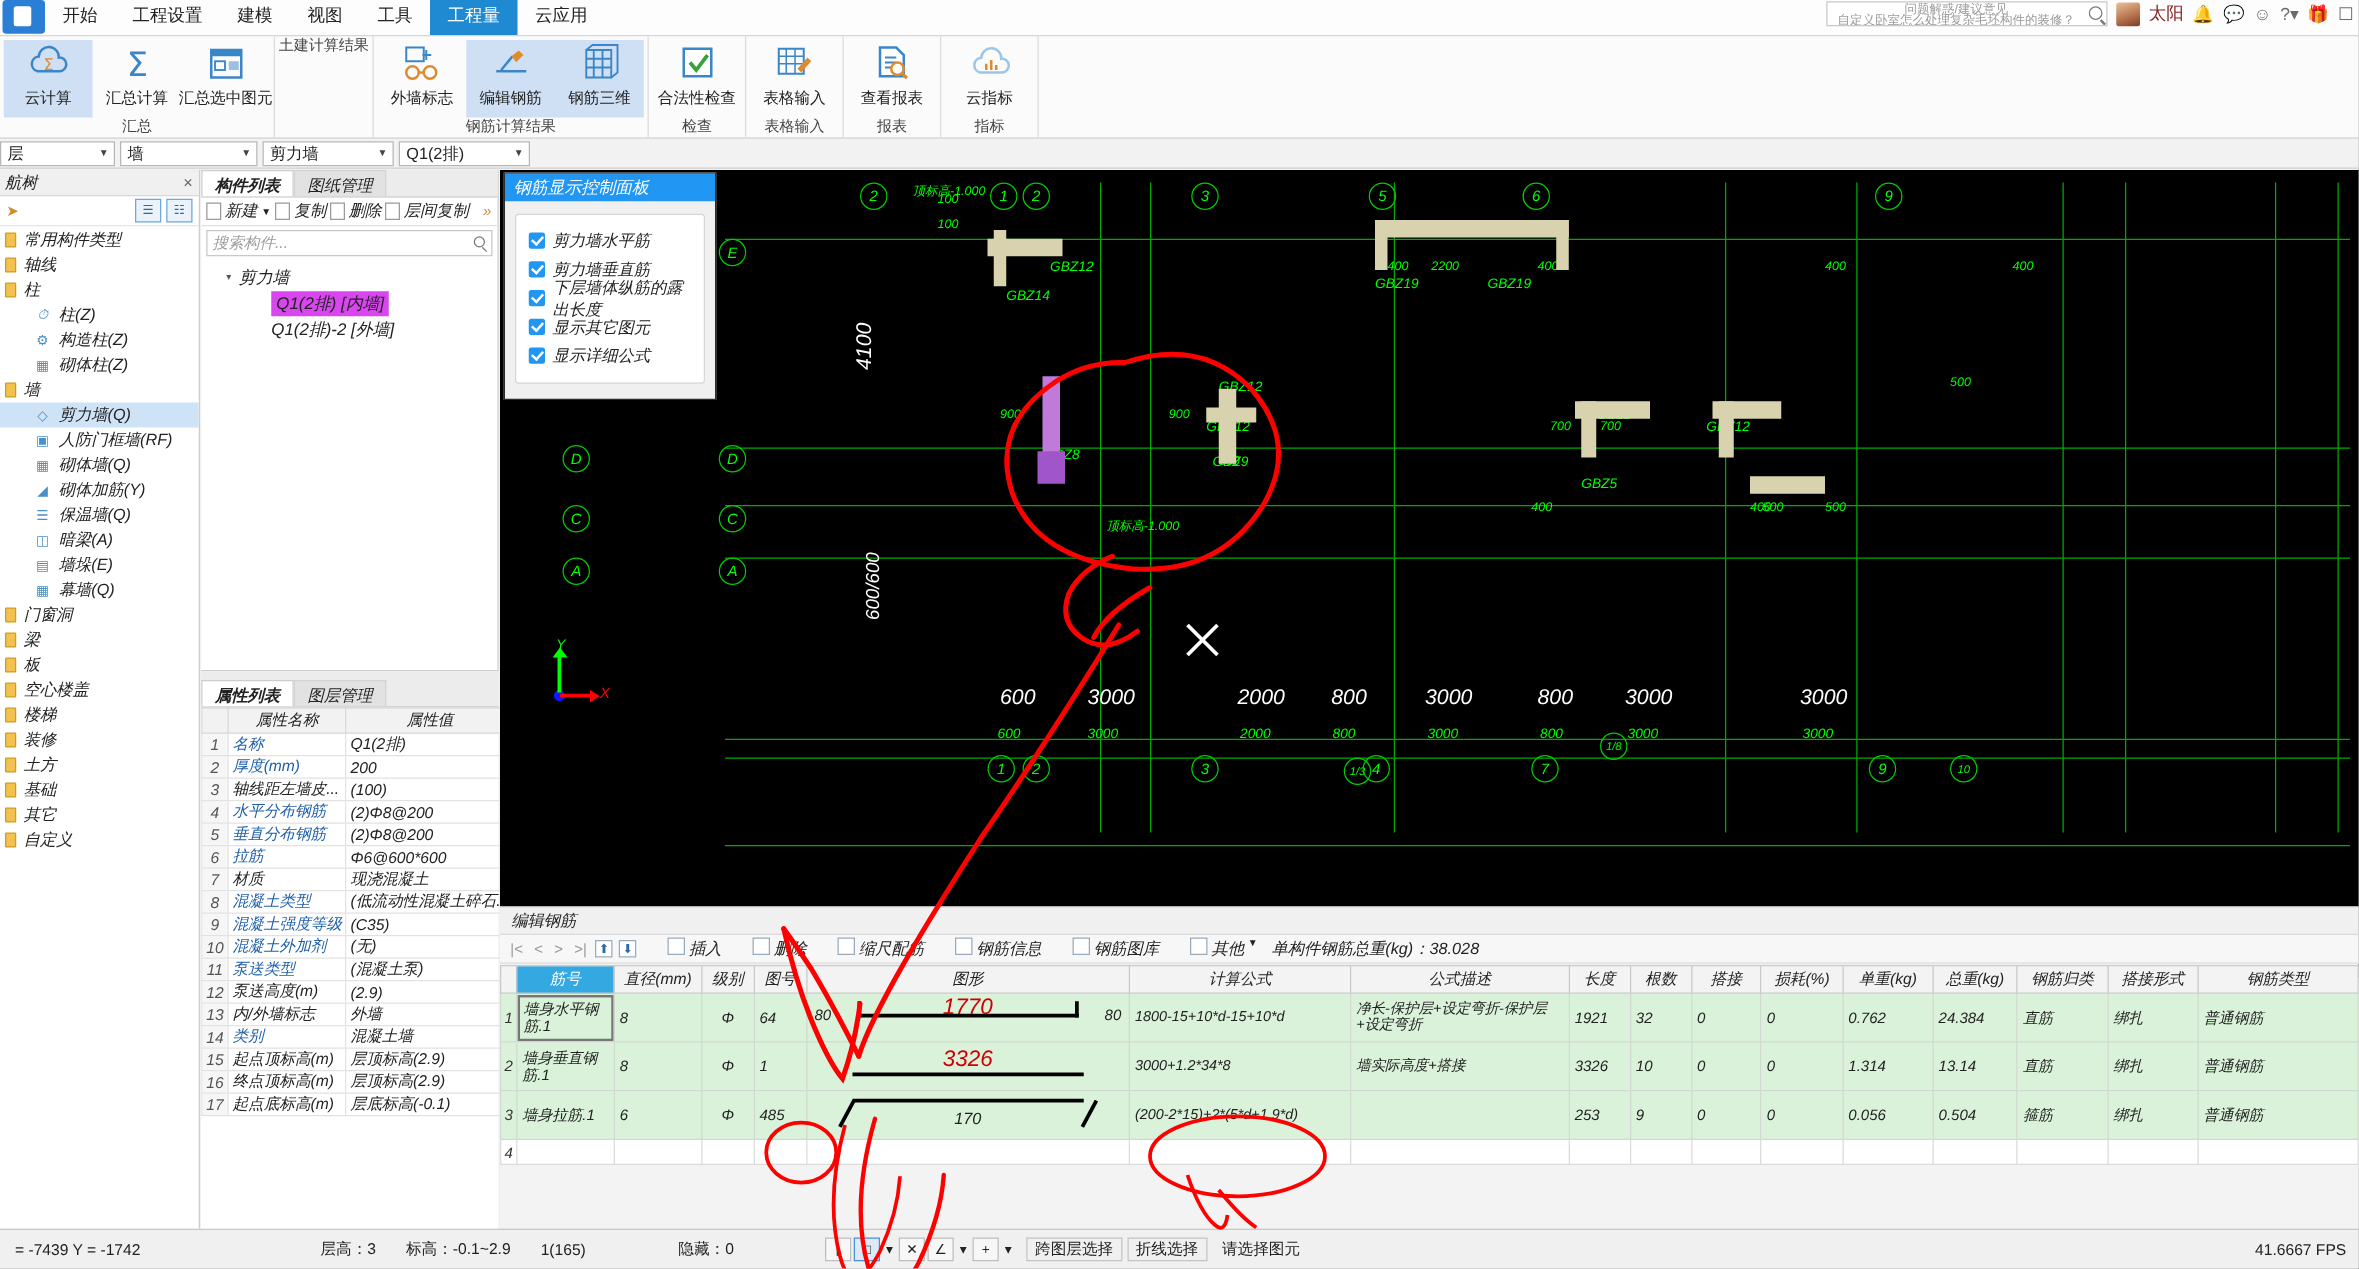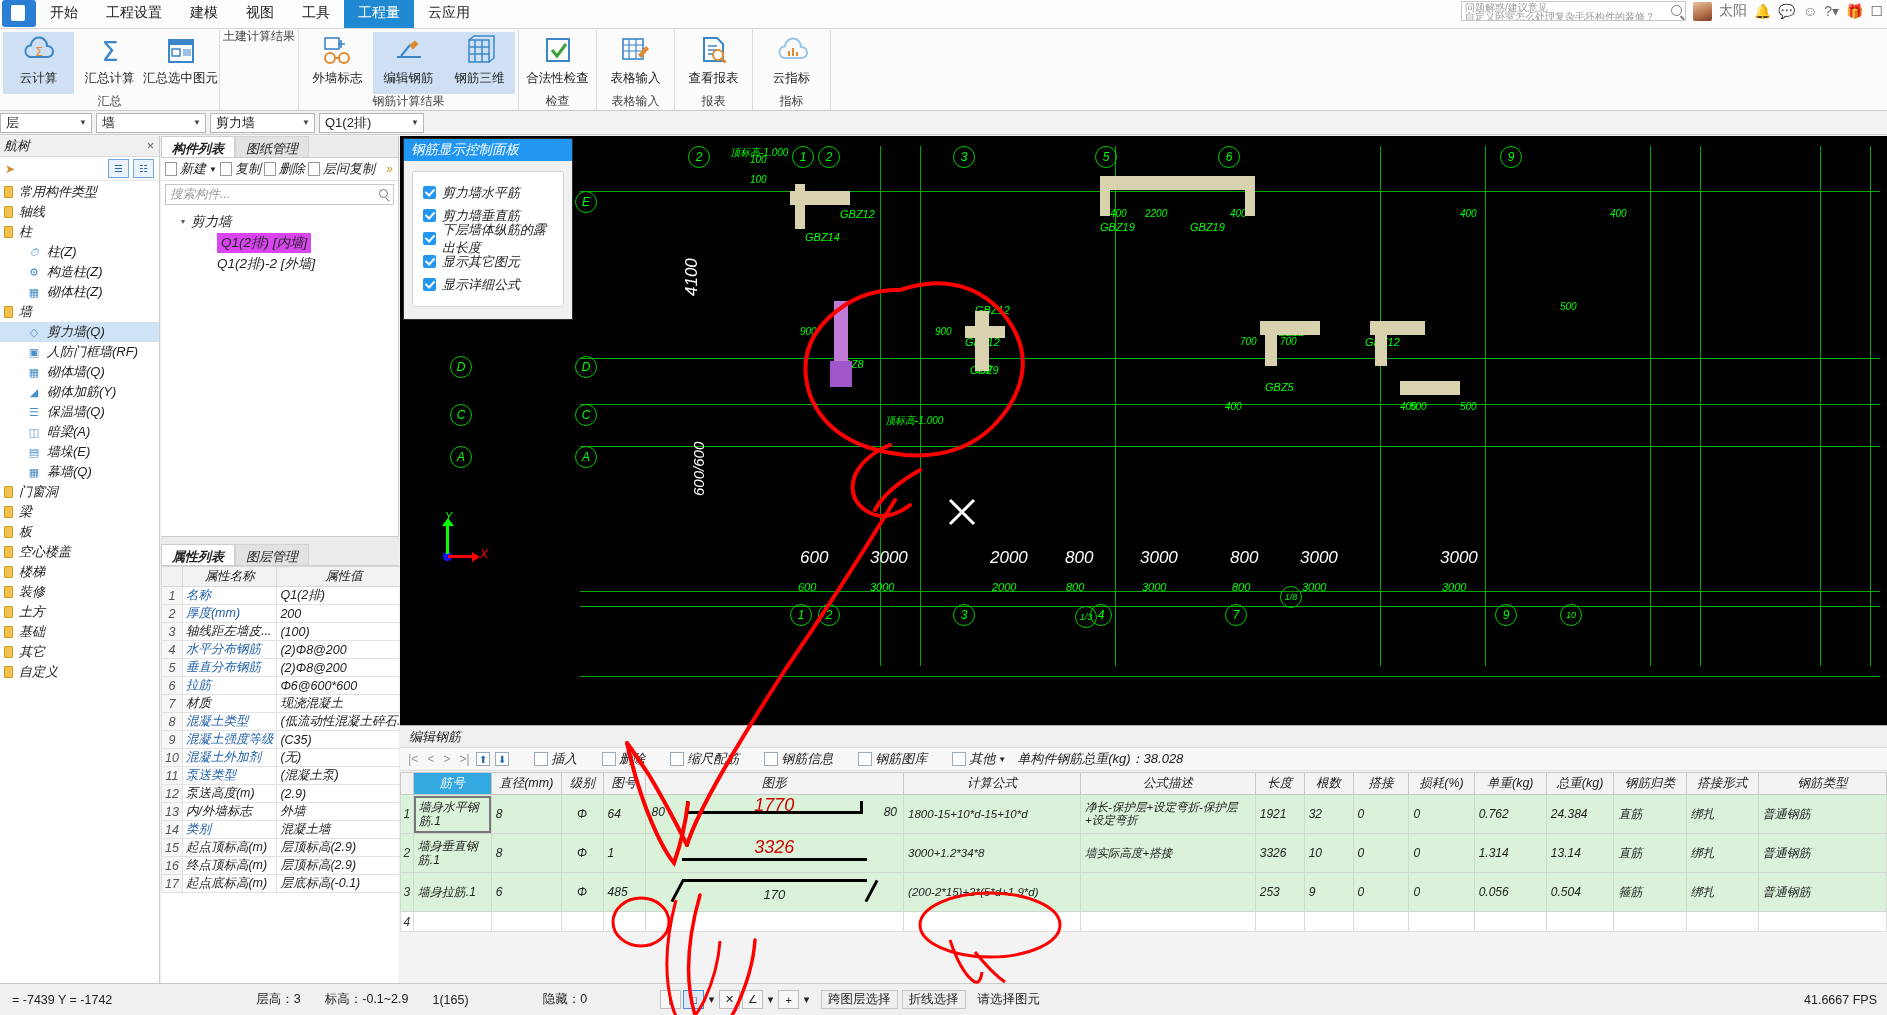--- a/index.html
+++ b/index.html
@@ -25,28 +25,28 @@
   .menu-item {
     padding:5px 14px 6px 14px; font-size:14px; color:#222; cursor:default;
   }
   .menu-item.active { background:#1f8ad2; color:#fff; }
 
   #topright { position:absolute; right:4px; top:1px; display:flex; align-items:center; gap:7px; }
   #searchbox{
     width:225px;height:20px;border:1px solid #c8c8c8;background:#fff;position:relative;
     font-size:10px;color:#9a9a9a;line-height:9px;padding:1px 20px 1px 3px;overflow:hidden;
   }
-  #searchbox .sline{display:block;white-space:nowrap;}
+  #searchbox .sline{display:block;white-space:nowrap;text-align:center;}
   #searchicon{position:absolute;right:3px;top:3px;width:11px;height:11px;
     border:1.4px solid #7a7a7a;border-radius:50%;}
   #searchicon:after{content:"";position:absolute;right:-4px;bottom:-3px;width:5px;height:1.5px;
     background:#7a7a7a;transform:rotate(45deg);}
   #avatar{width:19px;height:19px;border-radius:2px;
     background:linear-gradient(160deg,#e8c39a 0%,#b5704a 60%,#7a3d2a 100%);}
-  .tr-name{font-size:14px;color:#737373;}
+  .tr-name{font-size:14px;color:#7f1d1d;}
   .tr-ico{font-size:14px;color:#6b6b6b;}
 
   
   #ribbon{ height:82px; background:#fbfbfb; border-bottom:1px solid #c9c9c9; display:flex; }
   .rgroup{ display:flex; flex-direction:column; height:100%;
            border-right:1px solid #dcdcdc; padding:0 3px; }
   .rgroup .items{ display:flex; flex:1; align-items:flex-start; padding-top:3px;}
   .rgroup .gtitle{ text-align:center; font-size:12px; color:#444; height:16px; line-height:14px; }
   .rbtn{ width:71px; display:flex; flex-direction:column; align-items:center;
          justify-content:flex-start; padding:3px 0 0 0; height:62px; cursor:default;}
@@ -148,21 +148,21 @@
              border:solid #fff; border-width:0 2px 2px 0; transform:rotate(42deg); }
 
   
   #rebar{ position:absolute; left:0; right:0; top:589px; bottom:0; background:#f3f3f3;
           border-top:1px solid #b5b5b5; }
   #rebar .rtitle{ height:22px; display:flex; align-items:center; padding-left:9px;
                   font-size:13px; background:#f0f0f0; border-bottom:1px solid #dadada; }
   #rbtools{ height:23px; display:flex; align-items:center; gap:5px; font-size:13px;
             padding:0 6px; background:#f7f7f7; border-bottom:1px solid #dcdcdc; }
   .navbtn{ font-size:12px; color:#999; padding:0 2px; }
-  .tbtn{ display:flex; align-items:center; gap:3px;padding-left:20px; }
+  .tbtn{ display:flex; gap:3px;padding-left:20px; }
   .tbico{ width:14px;height:14px;border:1px solid #9ab; background:#fff; }
   #rbgrid{ position:absolute; top:46px; left:0; right:0; bottom:0; overflow:hidden; }
   table.rb{ border-collapse:collapse; width:100%; font-size:12.5px; table-layout:fixed; }
   table.rb th{ background:#f3f3f3; border:1px solid #c9c9c9; font-weight:normal;
                height:22px; font-size:12.5px; }
   table.rb th.first{ background:#34a8e0; color:#fff; }
   table.rb td{ border:1px solid #cfd9cf; height:39px; background:#d9f2d9; padding:0 4px;
                vertical-align:middle; font-size:12px; }
   table.rb td.idx{ width:10px; background:#d9f2d9; color:#333; text-align:center; padding:0;}
   table.rb tr.empty td{ background:#fff; height:20px; border:1px solid #dcdcdc; }

